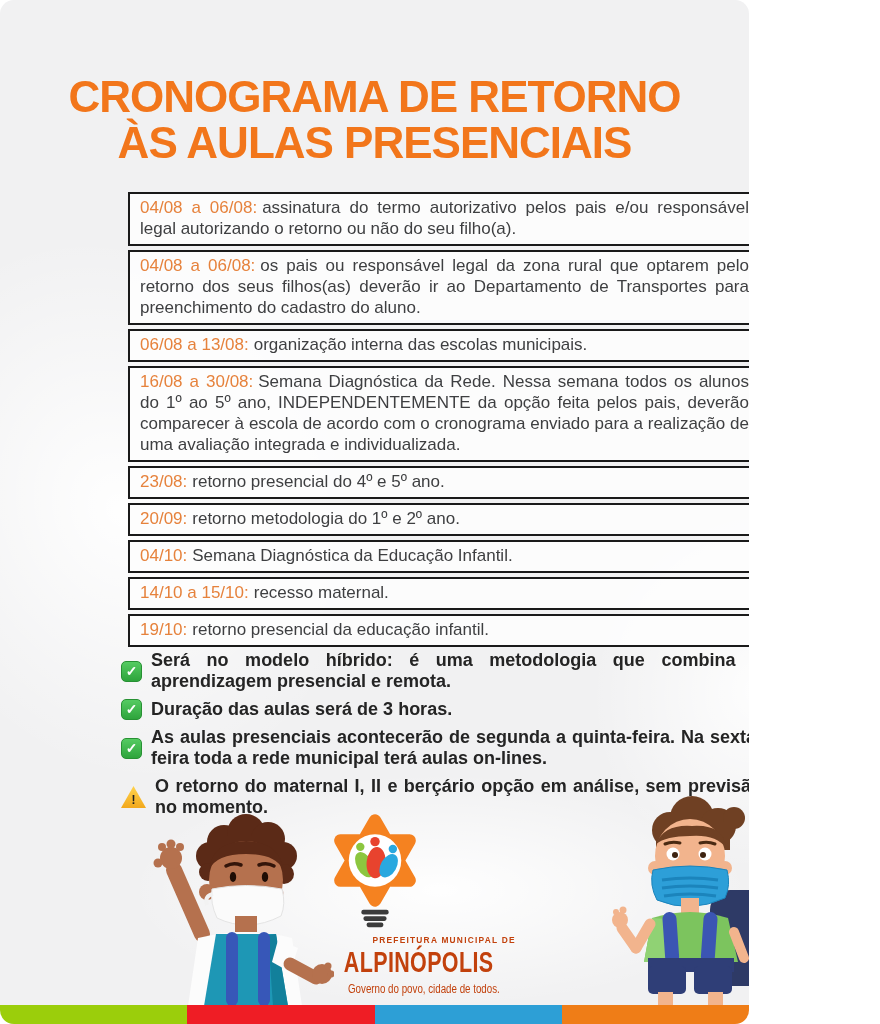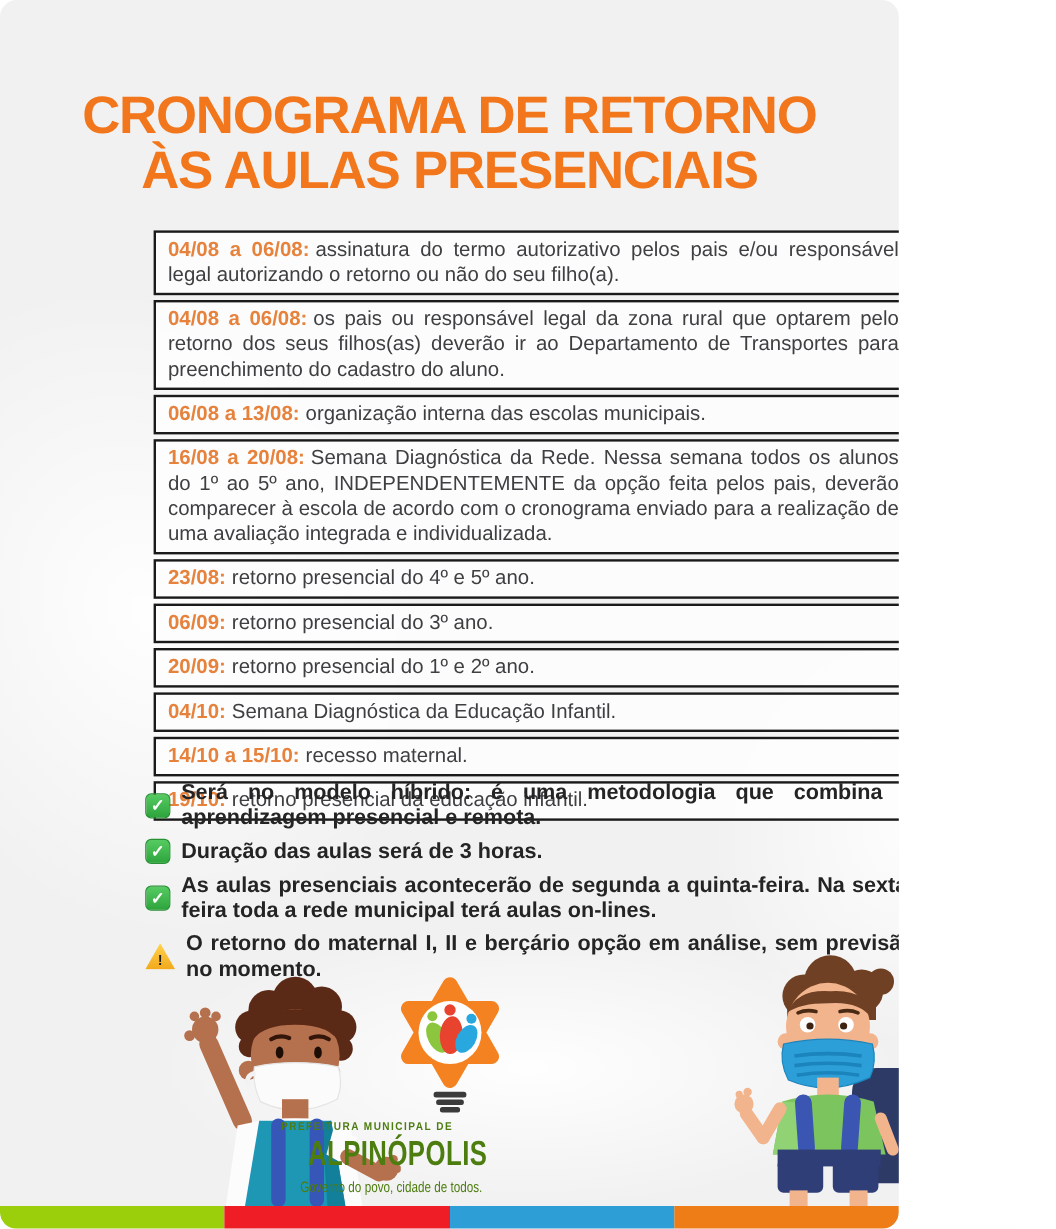--- a/index.html
+++ b/index.html
@@ -20,42 +20,42 @@
   
   .title{position:absolute;top:74px;left:0;width:100%;margin:0;text-align:center;
     color:#F2761B;font-weight:800;font-size:44px;line-height:1.04;letter-spacing:-1px;}
   .title span{display:block;}
 
   
   .schedule{position:absolute;left:128px;top:192px;width:633px;box-sizing:border-box;
     display:flex;flex-direction:column;gap:4px;}
   .srow{border:2px solid #1A1A1A;background:rgba(253,253,253,.93);
     padding:3px 10px 5px;font-size:17px;line-height:21px;color:#3E3F41;text-align:justify;}
-  .srow .d{color:#E6823C;font-weight:700;margin-right:5px;}
+  .srow .d{color:#E6823C;font-weight:400;margin-right:5px;}
 
   
   .notes{position:absolute;left:121px;top:650px;width:641px;
     display:flex;flex-direction:column;gap:7px;}
   .note{display:flex;align-items:center;gap:9px;
     font-size:18px;font-weight:700;color:#242424;line-height:21px;}
   .note .txt{flex:1;text-align:justify;}
   .check-icon{width:21px;height:21px;flex:0 0 21px;border-radius:5px;
     background:linear-gradient(180deg,#55CB62,#2EA43C);border:1px solid #279133;
     box-sizing:border-box;color:#FFFFFF;font-size:14px;font-weight:700;
     display:flex;align-items:center;justify-content:center;}
   .warning-icon{width:25px;height:22px;flex:0 0 25px;
     clip-path:polygon(50% 0,100% 100%,0 100%);
     background:linear-gradient(180deg,#FFD34D,#F2A81C);
     display:flex;align-items:flex-end;justify-content:center;
     color:#1E1E1E;font-size:12px;font-weight:800;line-height:1;}
   .warning-icon span{padding-bottom:2px;}
 
   
   .logo{position:absolute;left:50%;top:812px;transform:translateX(-50%);
-    width:320px;text-align:left;color:#4d7c0f;z-index:3;}
+    width:320px;text-align:right;color:#c2410c;z-index:3;}
   .logo svg{display:block;margin:0 auto;}
   .logo .pre{font-size:9.5px;font-weight:700;letter-spacing:1.4px;margin-top:4px;
     transform:scaleX(.88);transform-origin:center;}
   .logo .city{font-size:29px;font-weight:800;letter-spacing:.5px;margin-top:1px;
     transform:scaleX(.74);transform-origin:center;}
   .logo .slogan{font-size:12.5px;margin-top:3px;
     transform:scaleX(.78);transform-origin:center;}
 
   
   .student-left{position:absolute;left:138px;top:806px;z-index:2;}
@@ -80,24 +80,23 @@
 
   <h1 class="title">
     <span>CRONOGRAMA DE RETORNO</span>
     <span>ÀS AULAS PRESENCIAIS</span>
   </h1>
 
   <div class="schedule">
     <div class="srow"><span class="d">04/08 a 06/08:</span><span>assinatura do termo autorizativo pelos pais e/ou responsável legal autorizando o retorno ou não do seu filho(a).</span></div>
     <div class="srow"><span class="d">04/08 a 06/08:</span><span>os pais ou responsável legal da zona rural que optarem pelo retorno dos seus filhos(as) deverão ir ao Departamento de Transportes para preenchimento do cadastro do aluno.</span></div>
     <div class="srow"><span class="d">06/08 a 13/08:</span><span>organização interna das escolas municipais.</span></div>
-    <div class="srow"><span class="d">16/08 a 20/08:</span><span>Semana Diagnóstica da Rede. Nessa semana todos os alunos do 1º ao 5º ano, INDEPENDENTEMENTE da opção feita pelos pais, deverão comparecer à escola de acordo com o cronograma enviado para a realização de uma avaliação integrada e individualizada.</span></div>
+    <div class="srow"><span class="d">16/08 a 30/08:</span><span>Semana Diagnóstica da Rede. Nessa semana todos os alunos do 1º ao 5º ano, INDEPENDENTEMENTE da opção feita pelos pais, deverão comparecer à escola de acordo com o cronograma enviado para a realização de uma avaliação integrada e individualizada.</span></div>
     <div class="srow"><span class="d">23/08:</span><span>retorno presencial do 4º e 5º ano.</span></div>
-    <div class="srow"><span class="d">06/09:</span><span>retorno presencial do 3º ano.</span></div>
-    <div class="srow"><span class="d">20/09:</span><span>retorno presencial do 1º e 2º ano.</span></div>
+    <div class="srow"><span class="d">20/09:</span><span>retorno metodologia do 1º e 2º ano.</span></div>
     <div class="srow"><span class="d">04/10:</span><span>Semana Diagnóstica da Educação Infantil.</span></div>
     <div class="srow"><span class="d">14/10 a 15/10:</span><span>recesso maternal.</span></div>
     <div class="srow"><span class="d">19/10:</span><span>retorno presencial da educação infantil.</span></div>
   </div>
 
   <div class="notes">
     <div class="note">
       <span class="check-icon">✓</span>
       <span class="txt">Será no modelo híbrido: é uma metodologia que combina a aprendizagem presencial e remota.</span>
     </div>

